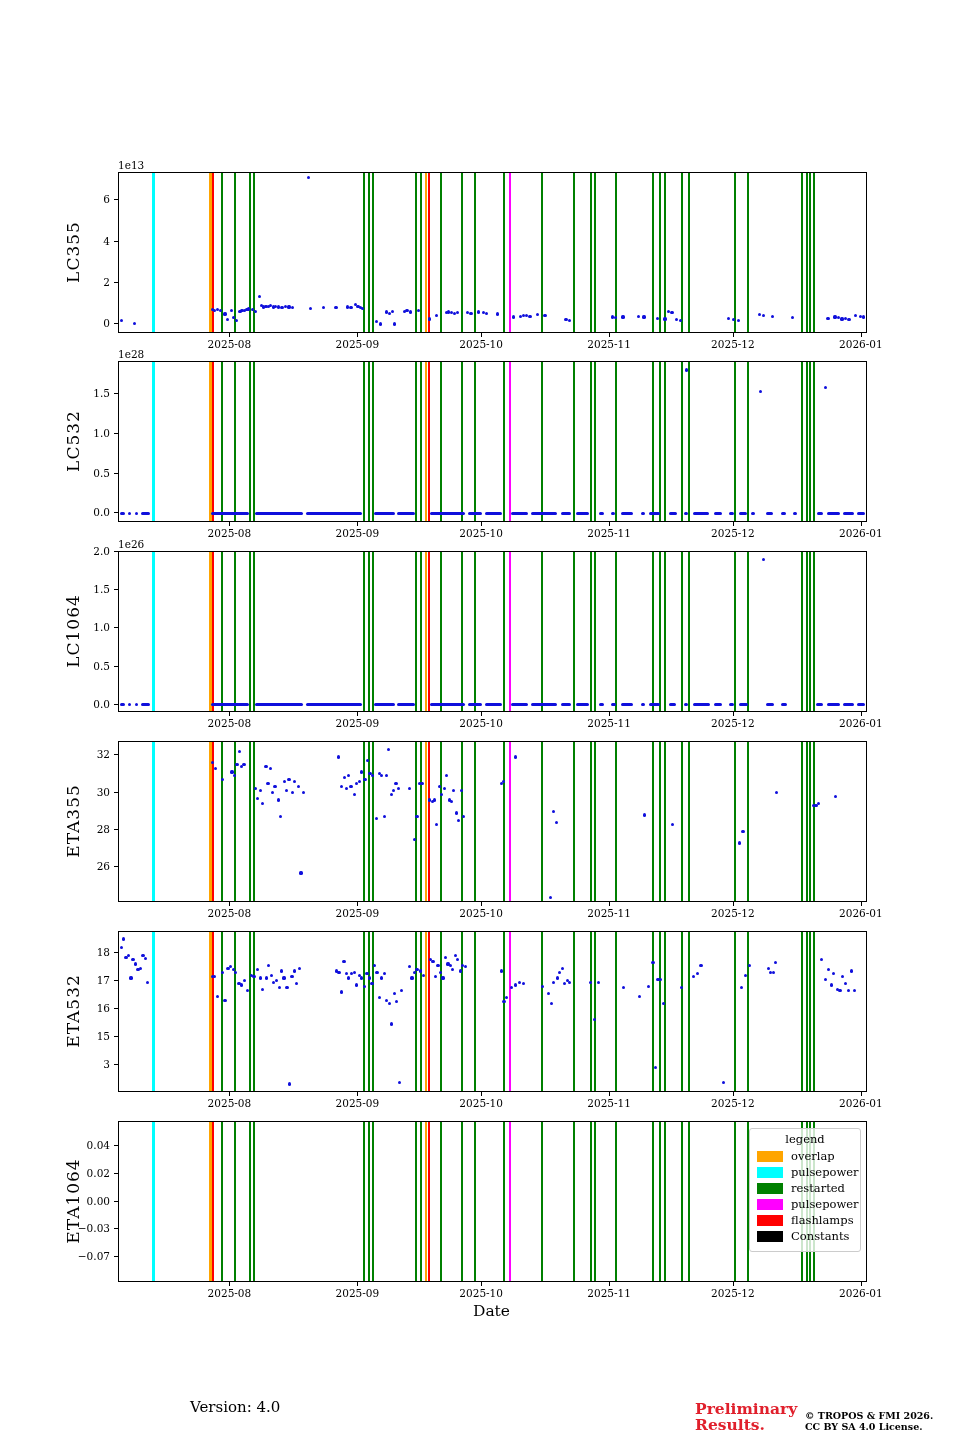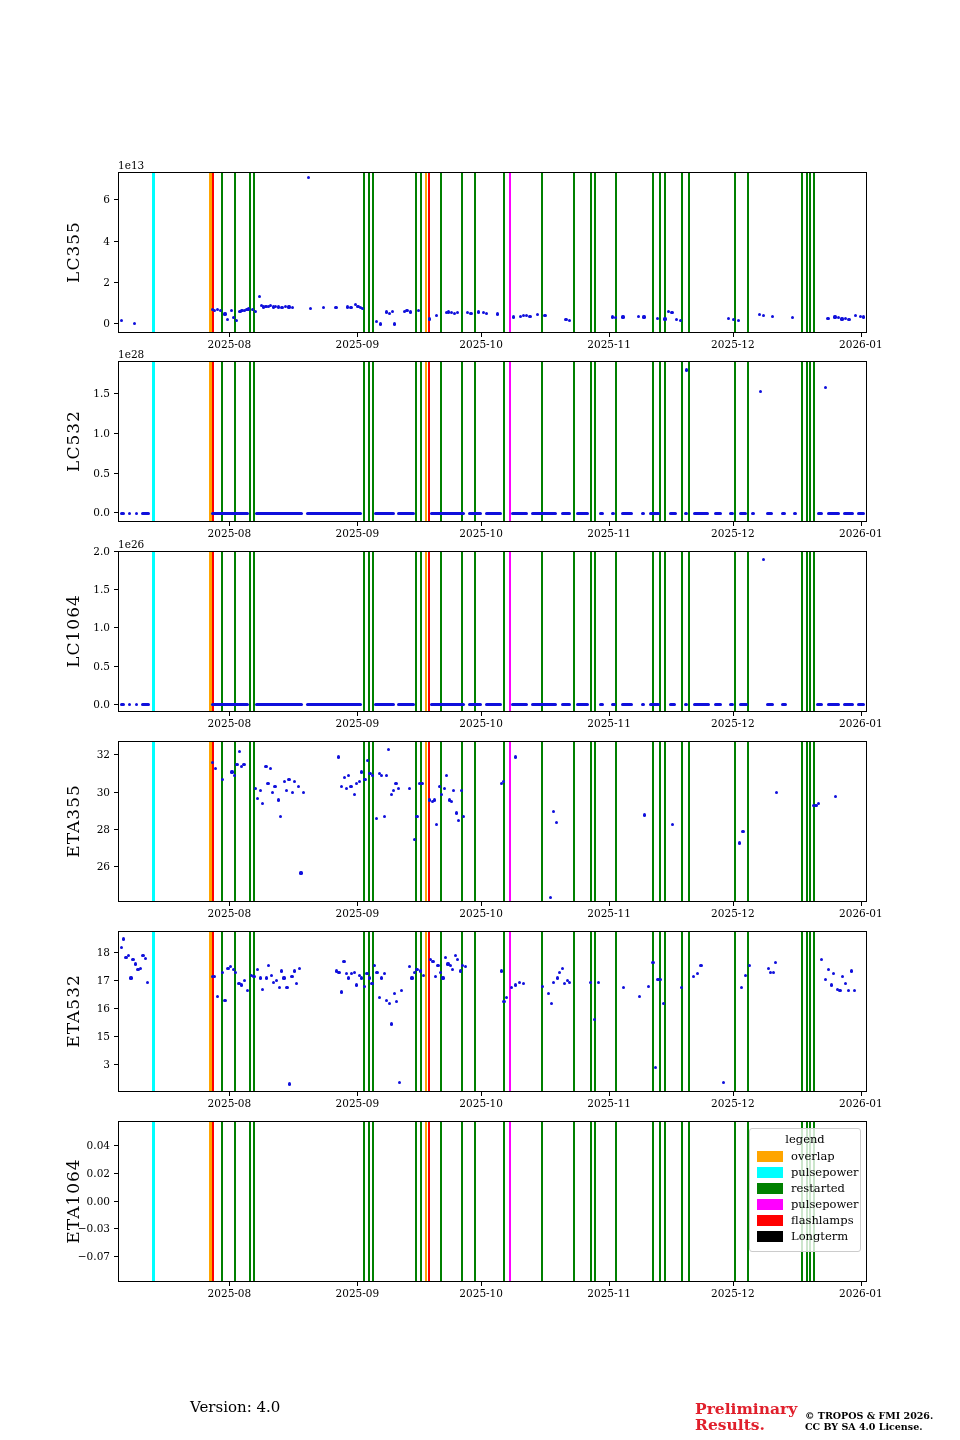--- a/index.html
+++ b/index.html
@@ -816,20 +816,21 @@
       <div class="xtick-label" style="left: 577.122px; top: 1287px;">2025-11</div>
       <div class="xtick-mark" style="left: 732.934px; top: 1282px;"></div>
       <div class="xtick-label" style="left: 700.934px; top: 1287px;">2025-12</div>
       <div class="xtick-mark" style="left: 860.873px; top: 1282px;"></div>
       <div class="xtick-label" style="left: 828.873px; top: 1287px;">2026-01</div>
       <div class="ylabel" style="left: 58px; top: 1121px; height: 159px;">
         <span>ETA1064</span>
       </div>
     </div>
 
+  <div id="xlabel">Date</div>
 
   <div id="legend-box">
     <div id="legend-title">legend</div>
     <div class="legend-row">
       <span class="swatch" style="background: rgb(255, 165, 0);"></span>
       <span class="lab">overlap</span>
     </div>
     <div class="legend-row">
       <span class="swatch" style="background: rgb(0, 255, 255);"></span>
       <span class="lab">pulsepower</span>
@@ -841,21 +842,21 @@
     <div class="legend-row">
       <span class="swatch" style="background: rgb(255, 0, 255);"></span>
       <span class="lab">pulsepower</span>
     </div>
     <div class="legend-row">
       <span class="swatch" style="background: rgb(255, 0, 0);"></span>
       <span class="lab">flashlamps</span>
     </div>
     <div class="legend-row">
       <span class="swatch" style="background: rgb(0, 0, 0);"></span>
-      <span class="lab">Longterm</span>
+      <span class="lab">Constants</span>
     </div>
   </div>
 
   <div id="version-text">Version: 4.0</div>
 
 
   <div id="preliminary" style="color: rgb(224, 32, 44);">
     <div>Preliminary</div>
     <div>Results.</div>
   </div>

